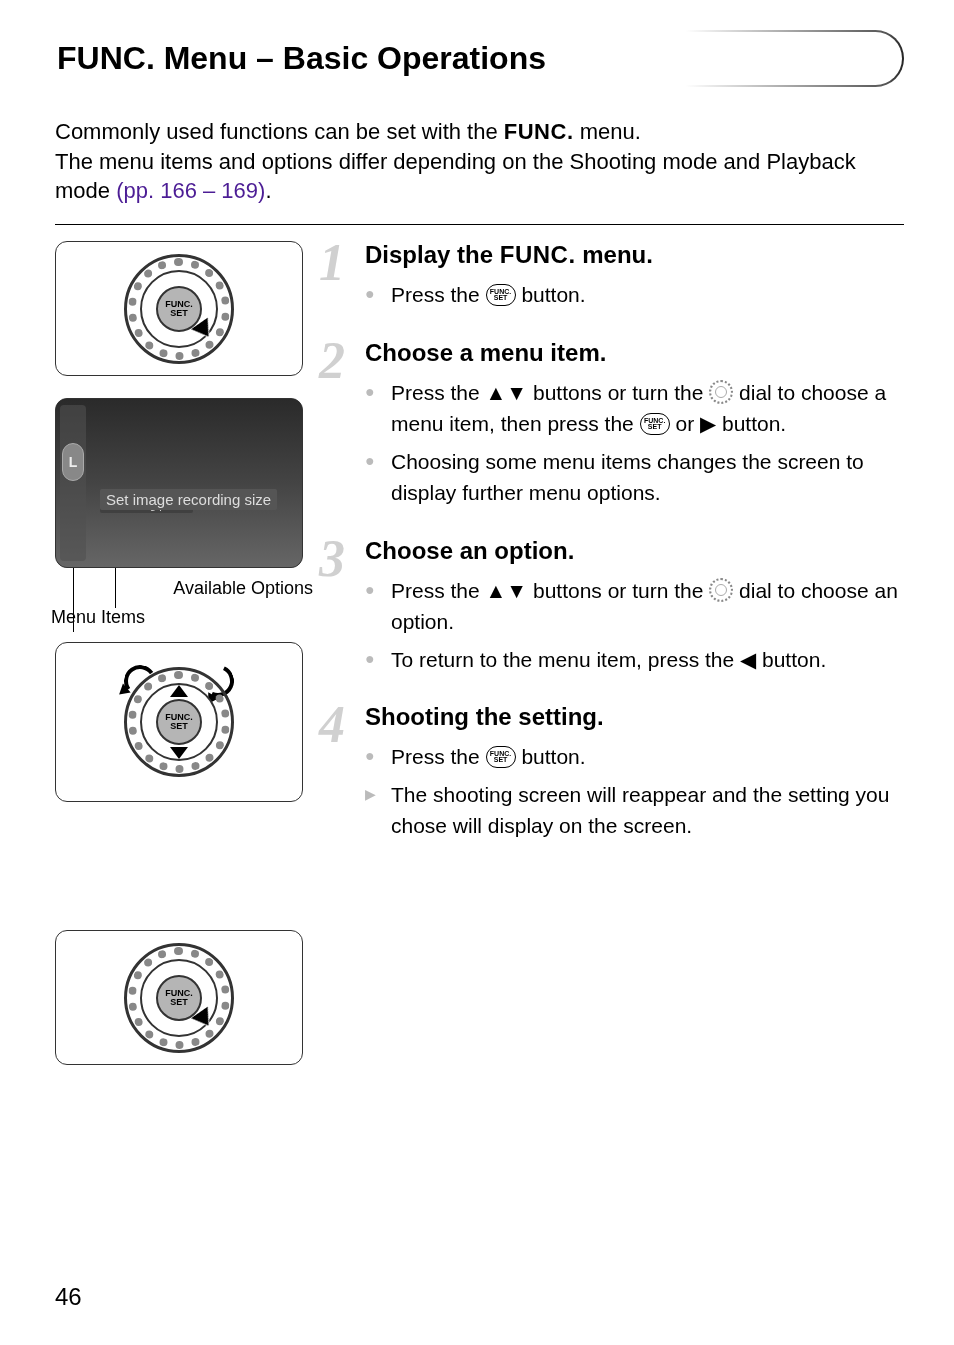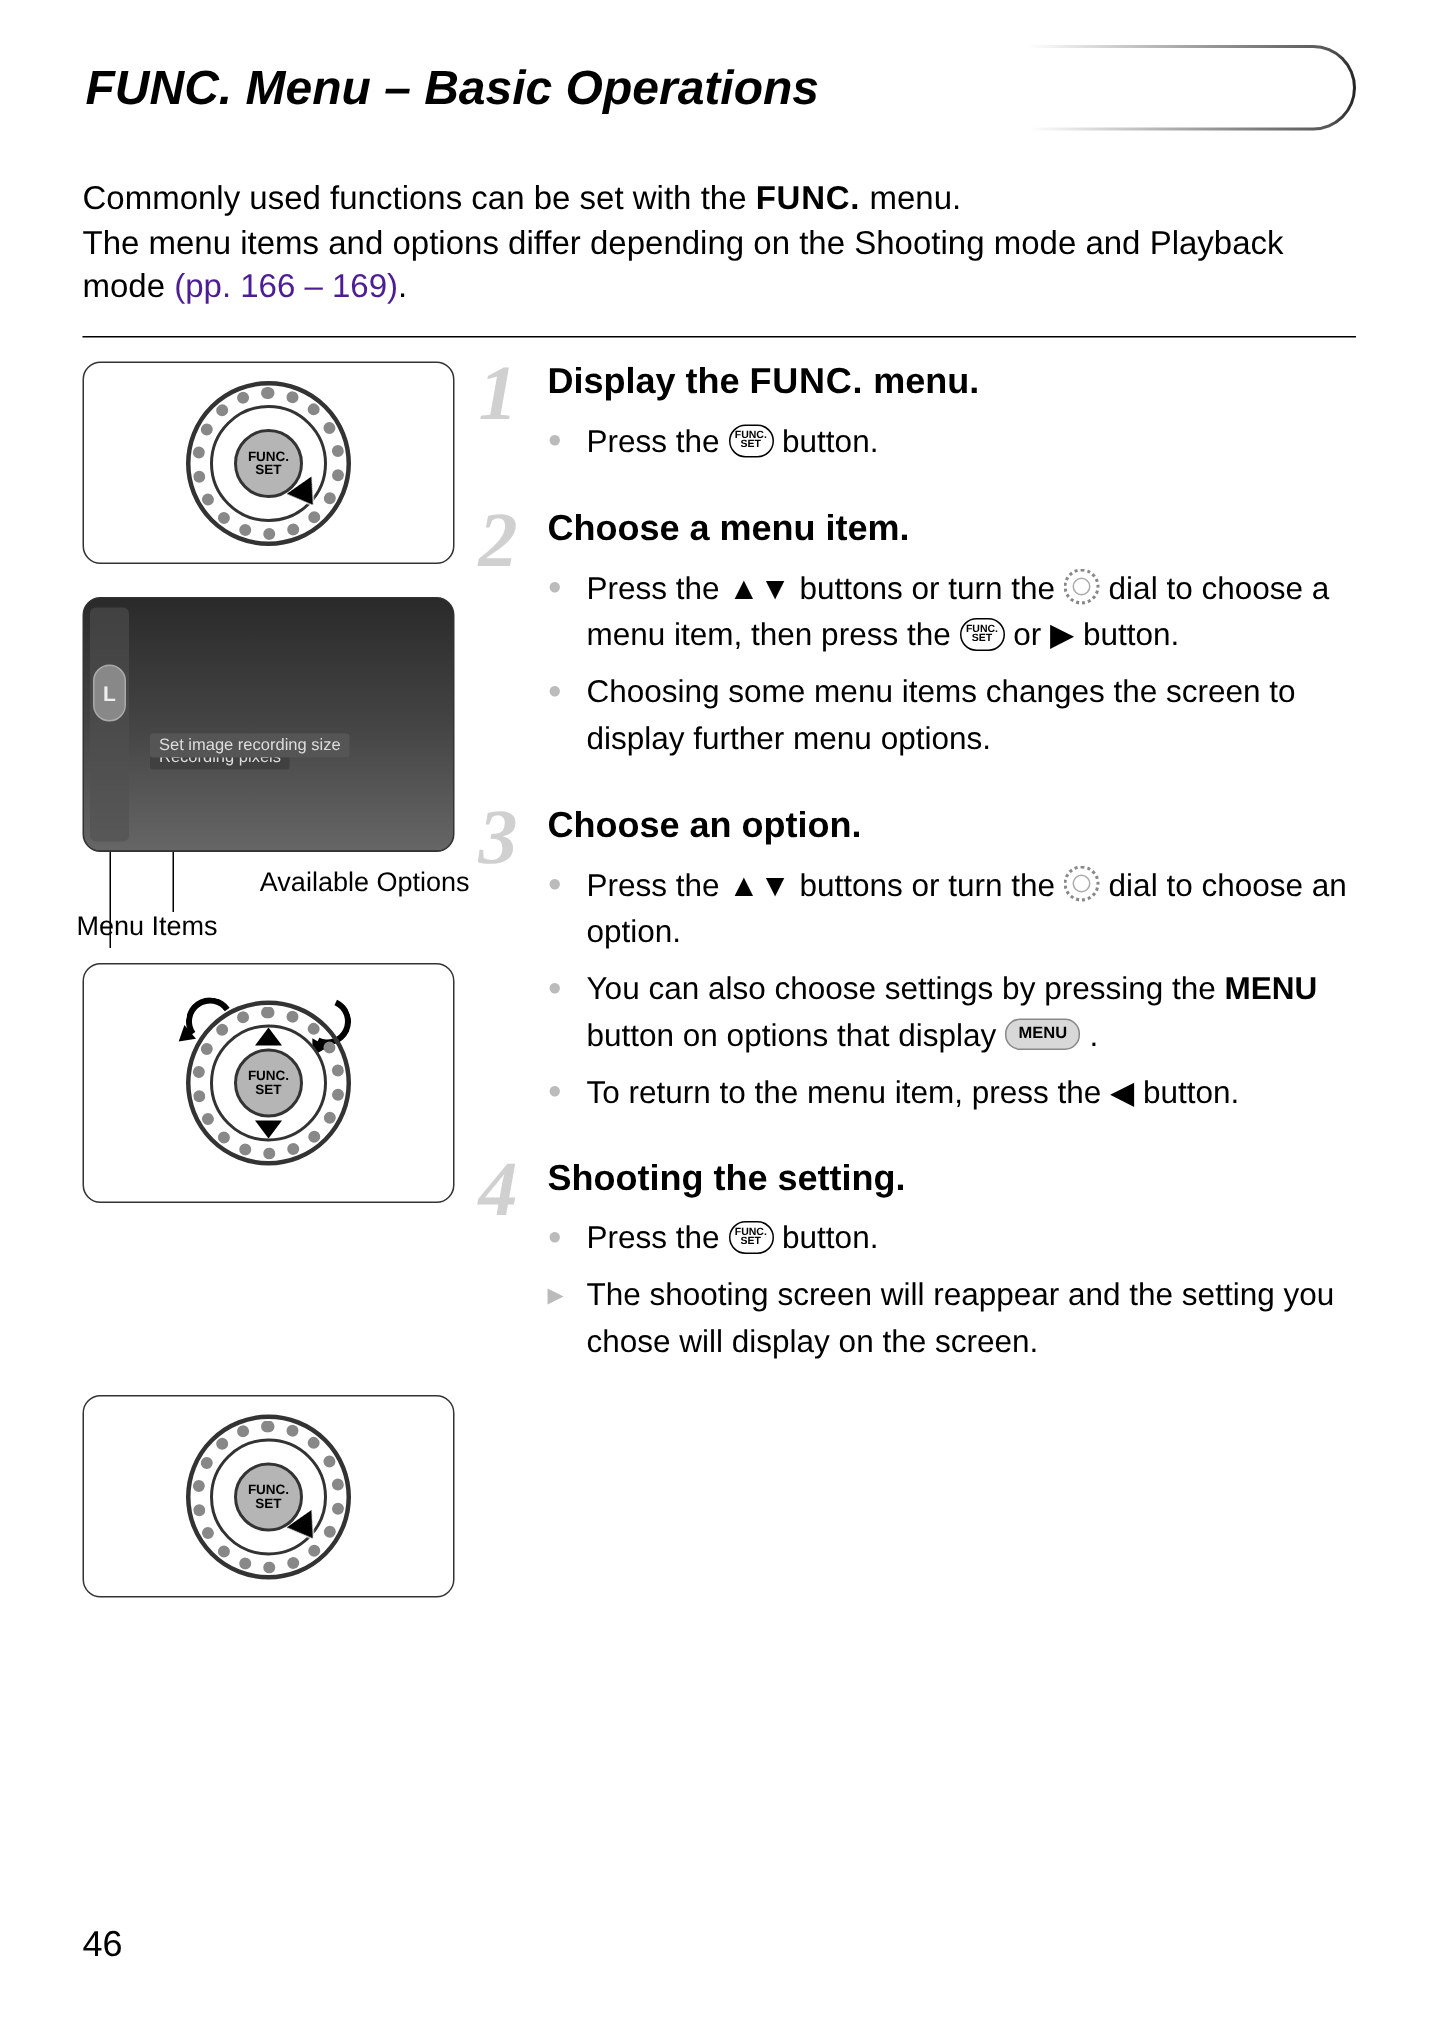--- a/index.html
+++ b/index.html
@@ -20,21 +20,20 @@
       background: linear-gradient(to right, #ffffff 0%, #ffffff 75%, #555 98%, #222 100%);
       border-radius: 0 40px 40px 0;
       padding: 2px;
       margin-left: -25px;
       margin-bottom: 30px;
     }
     .header-inner {
       background: #fff;
       border-radius: 0 36px 36px 0;
       padding: 8px 20px 8px 25px;
-      font-style: italic;
     }
     .intro {
       font-size: 22px;
       line-height: 1.35;
       margin-bottom: 18px;
     }
     .intro .link {
       color: #4c1d95;
     }
     hr.sep {
@@ -112,21 +111,21 @@
       font-size: 11px;
       margin-top: 38px;
     }
     .lcd-label2 {
       position: absolute;
       left: 44px;
       top: 90px;
       background: #555;
       padding: 2px 6px;
       border-radius: 2px;
-      font-size: 11px;
+      font-size: 15px;
     }
     .callout-line {
       position: absolute;
       background: #000;
     }
     .callout-line.v { width: 1px; }
     .caption {
       font-size: 18px;
       margin-bottom: 8px;
       margin-left: 2px;
@@ -416,21 +415,20 @@
             <li class="">Choosing some menu items changes the screen to display further menu options.</li>
           </ul>
         </div>
       </div>
       <div class="step">
         <div class="step-num">3</div>
         <div class="step-body">
           <div class="step-title">Choose an option.</div>
           <ul class="bullets">
             <li class="">Press the <span>▲▼</span> buttons or turn the <span class="icon icon-dial"></span> dial to choose an option.</li>
-            <li class="">You can also choose settings by pressing the <span class="menu-text">MENU</span> button on options that display <span class="icon-menu-badge">MENU</span> .</li>
             <li class="">To return to the menu item, press the <span>◀</span> button.</li>
           </ul>
         </div>
       </div>
       <div class="step">
         <div class="step-num">4</div>
         <div class="step-body">
           <div class="step-title">Shooting the setting.</div>
           <ul class="bullets">
             <li class="">Press the <span class="icon icon-funcset">

